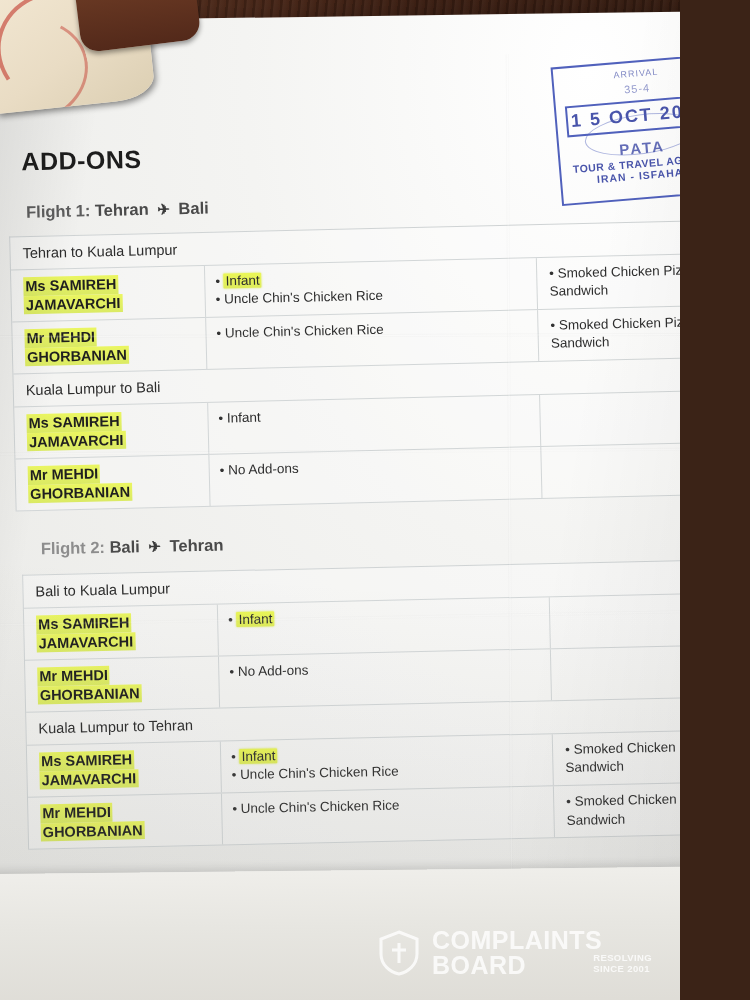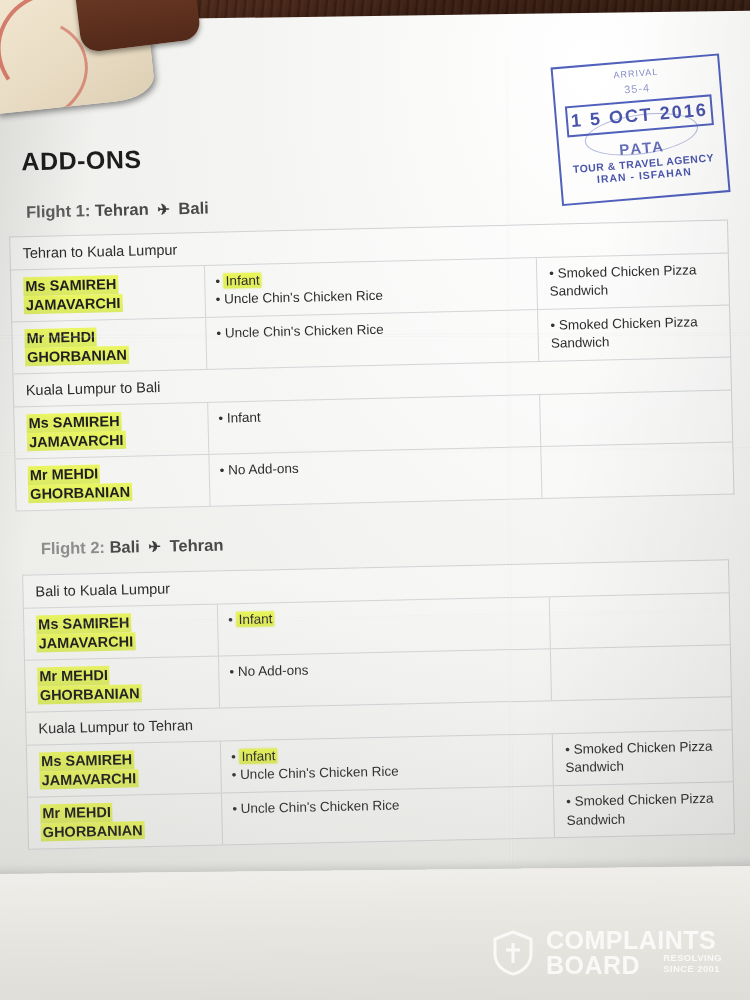--- a/index.html
+++ b/index.html
@@ -8,21 +8,21 @@
   }
   body {
     width: 750px;
     height: 1000px;
     overflow: hidden;
     font-family: "Liberation Sans", sans-serif;
     background: #3b2317;
   }
   .scene {
     position: relative;
-    width: 750px;
+    width: 680px;
     height: 1000px;
     overflow: hidden;
   }
   
   .table-bg {
     position: absolute;
     inset: 0;
     background:
       repeating-linear-gradient(96deg, rgba(0,0,0,0.16) 0px, rgba(0,0,0,0.16) 2px, rgba(255,255,255,0.03) 3px, rgba(0,0,0,0.0) 9px),
       linear-gradient(110deg, #5a3220 0%, #3d2014 40%, #2e1a10 100%);
@@ -271,21 +271,21 @@
     gap: 12px;
     opacity: 0.80;
   }
   .wm-shield {
     width: 42px; height: 46px;
     position: relative;
   }
   .wm-text { color: #ffffff; line-height: 1; }
   .wm-l1 { font-size: 25px; font-weight: bold; letter-spacing: 0.5px; }
   .wm-l2 { font-size: 25px; font-weight: bold; letter-spacing: 0.5px; display: flex; align-items: flex-end; gap: 23px;}
-  .wm-sub { font-size: 9.5px; font-weight: bold; line-height: 1.15; letter-spacing: 0.4px; padding-bottom: 3px;}
+  .wm-sub { font-size: 9.5px; font-weight: bold; line-height: 1.15; letter-spacing: 0.4px; padding-bottom: 3px; margin-left: 44px;}
 </style>
 </head>
 <body>
 
 <div class="scene">
   <div class="table-bg"></div>
 
   <div class="paper">
     <div class="doc">
 

